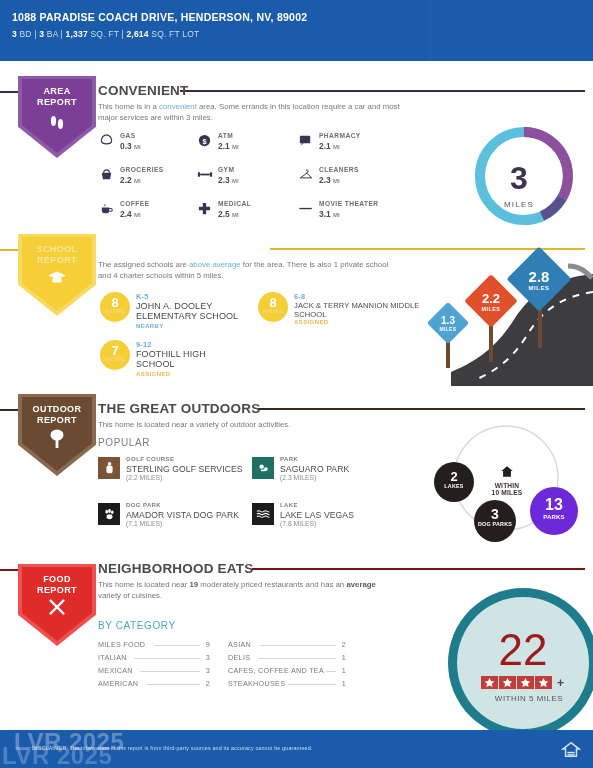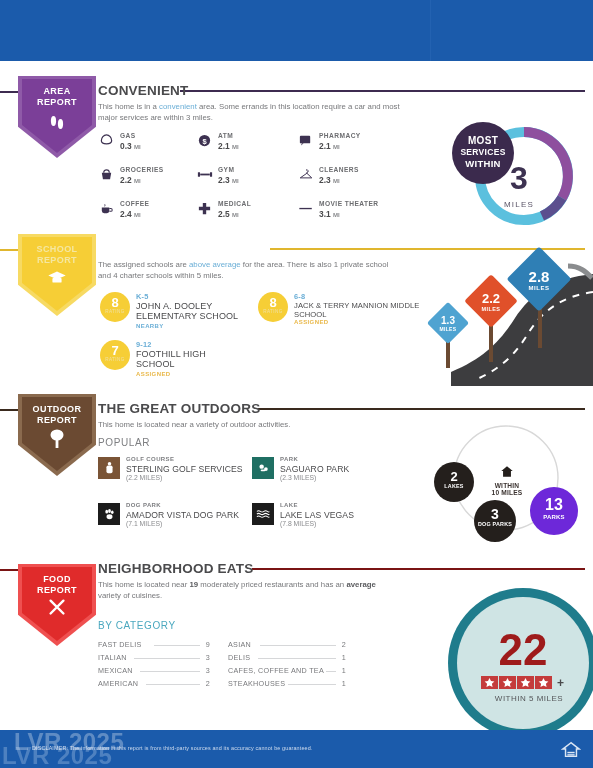--- a/index.html
+++ b/index.html
@@ -97,20 +97,36 @@
   .wm{position:absolute;font-size:24px;font-weight:bold;color:rgba(255,255,255,.30);letter-spacing:.5px;}
   .wm2{position:absolute;font-size:24px;font-weight:bold;color:rgba(120,160,210,.55);letter-spacing:.5px;}
 </style>
 </head>
 <body>
 
 <div class="page">
 
   <div class="header">
     <div class="hdr-seam"></div>
+    <div class="header-inner">
+      <div class="addr">1088 PARADISE COACH DRIVE, HENDERSON, NV, 89002</div>
+      <div class="facts">
+        <b>3</b>
+        <span>BD</span>
+        <span>|</span>
+        <b>3</b>
+        <span>BA</span>
+        <span>|</span>
+        <b>1,337</b>
+        <span>SQ. FT</span>
+        <span>|</span>
+        <b>2,614</b>
+        <span>SQ. FT LOT</span>
+      </div>
+    </div>
   </div>
 
   <div class="section" style="top:74px;height:150px;">
     <div class="rule" style="left:0;top:17px;width:26px;background:#3d2b50;"></div>
     <div class="tick" style="left:80px;top:16px;background:#3d2b50;"></div>
     <div class="rule" style="left:180px;top:16px;width:405px;background:#3d2b50;"></div>
 
     <div class="badge" style="left:18px;top:2px;">
       <div class="shield" style="background:#8f5aa8;"></div>
       <div class="shield-in" style="background:#7b3f98;"></div>
@@ -224,25 +240,20 @@
     </div>
 
     <div class="ring-wrap" style="left:452px;top:44px;width:130px;height:108px;">
       <svg width="130" height="112" viewBox="0 0 130 112">
         <circle cx="72" cy="58" r="44" fill="none" stroke="#5bc0de" stroke-width="10"></circle>
         <path d="M72 14a44 44 0 0 1 38 66" fill="none" stroke="#8e4f9e" stroke-width="10"></path>
         <path d="M110 80a44 44 0 0 1-20 18" fill="none" stroke="#5b4f8e" stroke-width="10"></path>
       </svg>
       <div class="ring-num" style="left:58px;top:44px;">3</div>
       <div class="ring-mi" style="left:52px;top:82px;">MILES</div>
-      <div class="ring-bub" style="left:0px;top:4px;width:62px;height:62px;font-size:10px;padding-top:13px;box-sizing:border-box;line-height:11.5px;">
-        <div>MOST</div>
-        <div style="font-size:8.5px;">SERVICES</div>
-        <div style="font-size:9.5px;">WITHIN</div>
-      </div>
     </div>
   </div>
 
   <div class="section" style="top:232px;height:155px;">
     <div class="rule" style="left:0;top:17px;width:26px;background:#e0b62e;"></div>
     <div class="tick" style="left:80px;top:16px;background:#e0b62e;"></div>
     <div class="rule" style="left:270px;top:16px;width:315px;background:#e0b62e;"></div>
 
     <div class="badge" style="left:18px;top:2px;">
       <div class="shield" style="background:#f7da63;"></div>
@@ -446,21 +457,21 @@
       </div>
     </div>
 
     <div class="sec-title" style="left:98px;top:9px;">NEIGHBORHOOD EATS</div>
     <div class="sec-desc" style="left:98px;top:28px;width:290px;">
       <span>This home is located near </span><b>19</b><span> moderately priced restaurants and has an </span><b>average</b><span> variety of cuisines.</span>
     </div>
     <div class="subhead" style="left:98px;top:68px;color:#4aa8bf;">BY CATEGORY</div>
 
     <div class="cat" style="left:98px;top:88px;width:112px;">
-      <span class="lbl">FAST DELIS</span>
+      <span class="lbl">MILES FOOD</span>
       <span class="dotline" style="left:56px;width:46px;"></span>
       <span class="val" style="left:102px;">9</span>
     </div>
     <div class="cat" style="left:98px;top:101px;width:112px;">
       <span class="lbl">ITALIAN</span>
       <span class="dotline" style="left:36px;width:66px;"></span>
       <span class="val" style="left:102px;">3</span>
     </div>
     <div class="cat" style="left:98px;top:114px;width:112px;">
       <span class="lbl">MEXICAN</span>
@@ -490,21 +501,21 @@
     </div>
     <div class="cat" style="left:228px;top:127px;width:118px;">
       <span class="lbl">STEAKHOUSES</span>
       <span class="dotline" style="left:60px;width:48px;"></span>
       <span class="val" style="left:108px;">1</span>
     </div>
 
     <div style="position:absolute;left:430px;top:30px;width:163px;height:148px;overflow:hidden;">
       <div class="foodcirc" style="left:18px;top:6px;width:150px;height:150px;background:#1f7c8c;"></div>
       <div class="foodcirc" style="left:27px;top:15px;width:132px;height:132px;background:#cfe4e4;"></div>
-      <div style="position:absolute;left:27px;top:46px;width:132px;text-align:center;font-size:44px;font-weight:bold;color:#9e1b1b;line-height:44px;">22</div>
+      <div style="position:absolute;left:27px;top:46px;width:132px;text-align:center;font-size:44px;font-weight:normal;color:#9e1b1b;line-height:44px;">22</div>
       <div style="position:absolute;left:27px;top:93px;width:132px;text-align:center;">
         <svg width="84" height="14" viewBox="0 0 84 14">
           <rect x="0" y="1" width="17" height="13" fill="#c43b3b"></rect>
           <rect x="18" y="1" width="17" height="13" fill="#c43b3b"></rect>
           <rect x="36" y="1" width="17" height="13" fill="#c43b3b"></rect>
           <rect x="54" y="1" width="17" height="13" fill="#c43b3b"></rect>
           <g fill="#fff">
             <path d="M8.5 3l1.5 3.1 3.4.4-2.5 2.3.7 3.3-3.1-1.7-3.1 1.7.7-3.3L3.6 6.5l3.4-.4z"></path>
             <path d="M26.5 3l1.5 3.1 3.4.4-2.5 2.3.7 3.3-3.1-1.7-3.1 1.7.7-3.3-2.5-2.3 3.4-.4z"></path>
             <path d="M44.5 3l1.5 3.1 3.4.4-2.5 2.3.7 3.3-3.1-1.7-3.1 1.7.7-3.3-2.5-2.3 3.4-.4z"></path>

